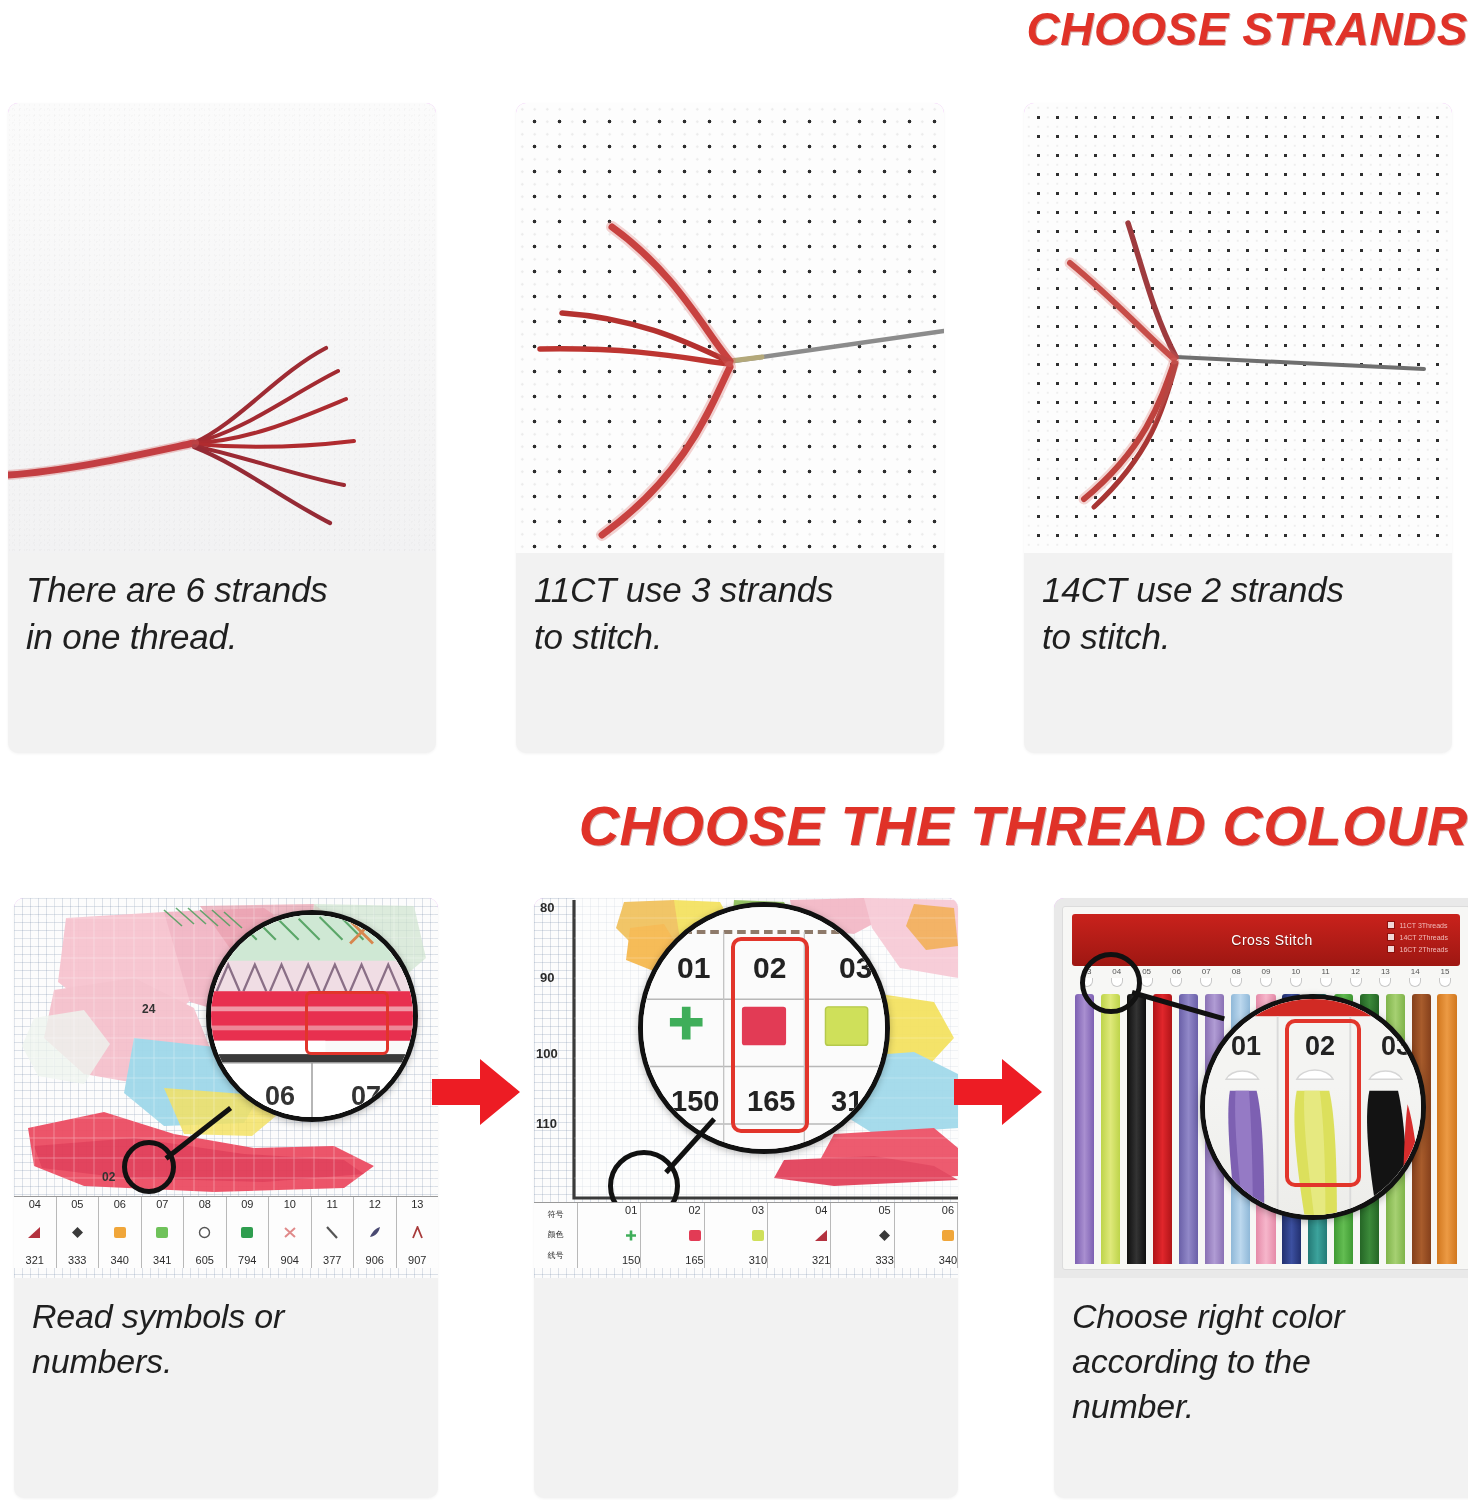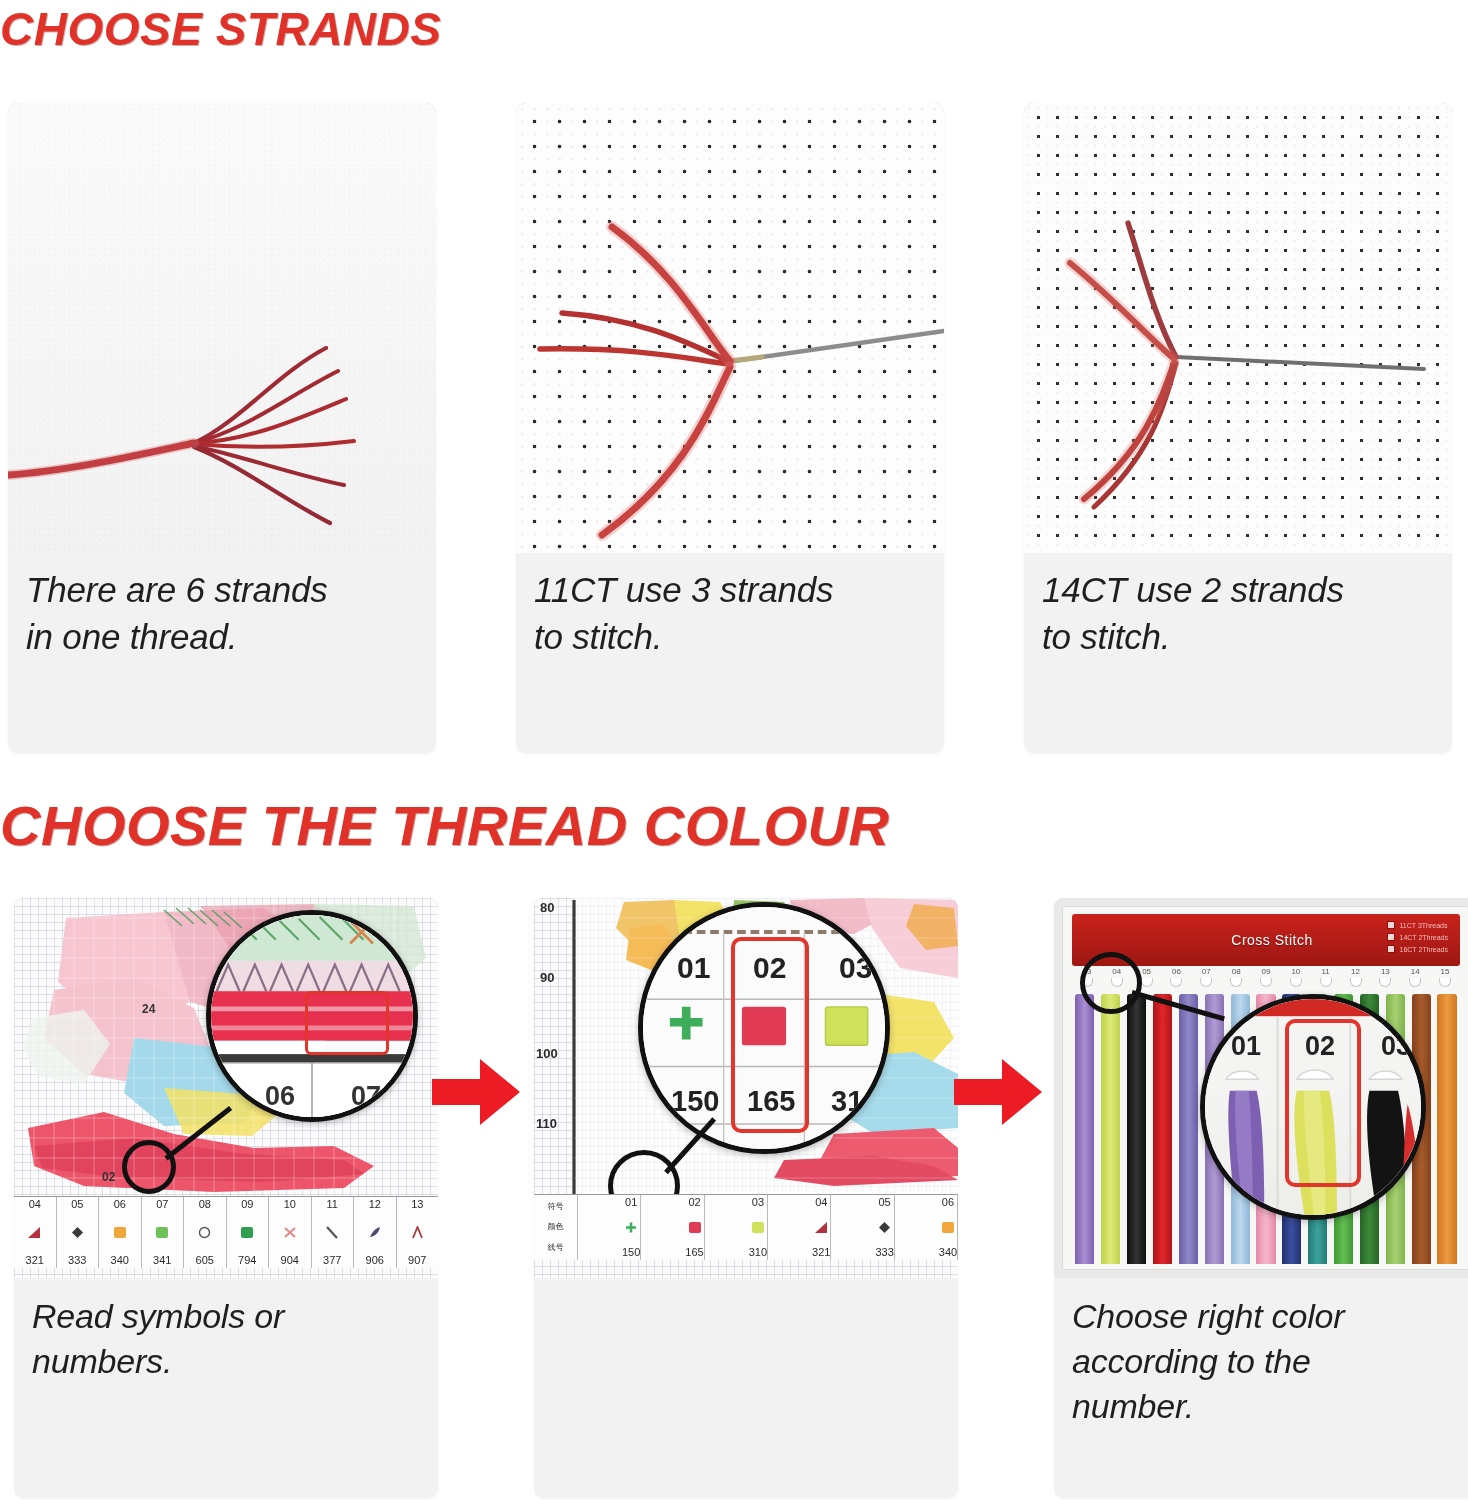--- a/index.html
+++ b/index.html
@@ -9,21 +9,21 @@
     background: #ffffff;
     font-family: "Liberation Sans", sans-serif;
     overflow: hidden;
   }
   .page { position: relative; width: 1468px; height: 1500px; background:#fff; }
 
   
   .section-title {
     position: absolute;
     width: 100%;
-    text-align: left;
+    text-align: right;
     font-weight: bold;
     font-style: italic;
     color: #e03228;
     letter-spacing: 0.5px;
     text-shadow: 1px 1px 0 rgba(120,20,15,0.35);
   }
   #title-strands { top: 2px; font-size: 46px; }
   #title-colour  { top: 793px; font-size: 56px; }
 
   
@@ -498,21 +498,21 @@
         <div style="position:absolute; left:196px; top:44px; font-size:30px; font-weight:600; color:#222;">03</div>
         <div style="position:absolute; left:28px; top:178px; font-size:29px; font-weight:600; color:#222;">150</div>
         <div style="position:absolute; left:104px; top:178px; font-size:29px; font-weight:600; color:#222;">165</div>
         <div style="position:absolute; left:188px; top:178px; font-size:29px; font-weight:600; color:#222;">310</div>
         <div class="mag-highlight" style="left:88px; top:30px; width:78px; height:196px; border-radius:10px; border-width:4px;"></div>
       </div>
 
       <div class="mag-small" style="left:74px; top:252px; width:72px; height:72px;"></div>
       <div class="mag-line" style="left:132px; top:272px; width:72px; height:5px; transform: rotate(-48deg);"></div>
 
-      <div class="legend-strip" style="bottom:18px; height:66px;gap:44px;">
+      <div class="legend-strip" style="bottom:10px; height:66px;gap:44px;">
         <div class="legend-cell" style="flex:0 0 44px; font-size:7px; justify-content:space-around;">
           <span class="legend-num" style="font-size:8px;">符号</span>
           <span class="legend-num" style="font-size:8px;">颜色</span>
           <span class="legend-num" style="font-size:8px;">线号</span>
         </div>
         <div class="legend-cell">
           <span class="legend-num">01</span>
           <span class="legend-sym">
             <svg width="14" height="13" viewBox="0 0 14 13">
                 <path d="M2 6.5 H12 M7 1.5 V11.5" stroke="#3fae5a" stroke-width="2.6" fill="none"></path>

